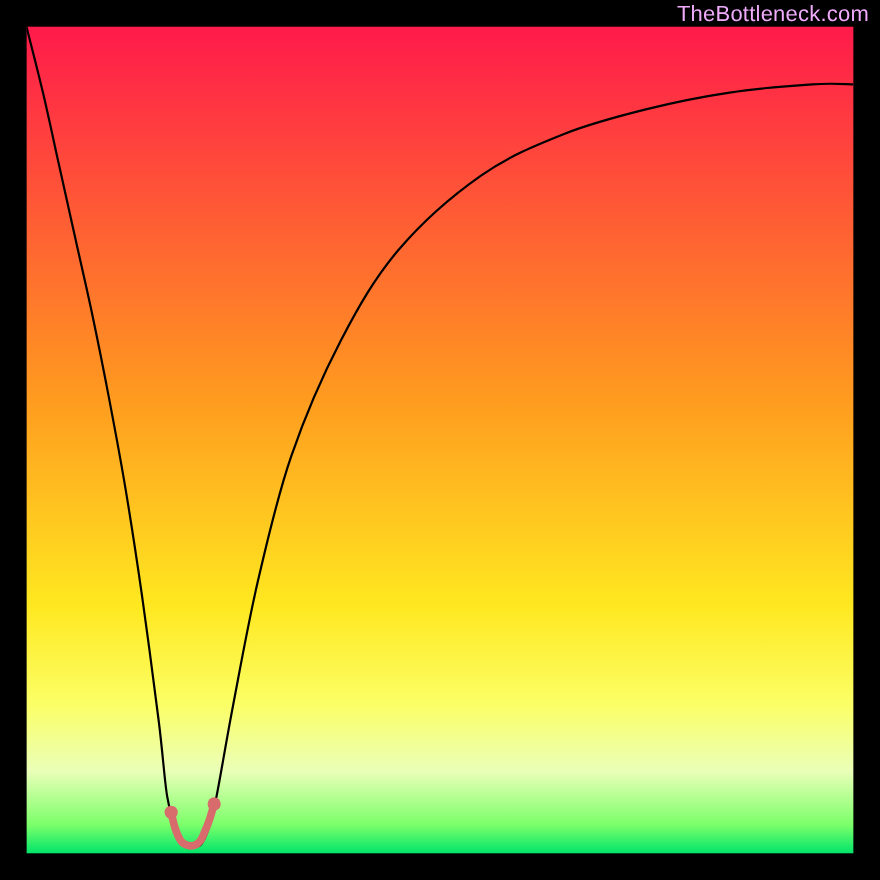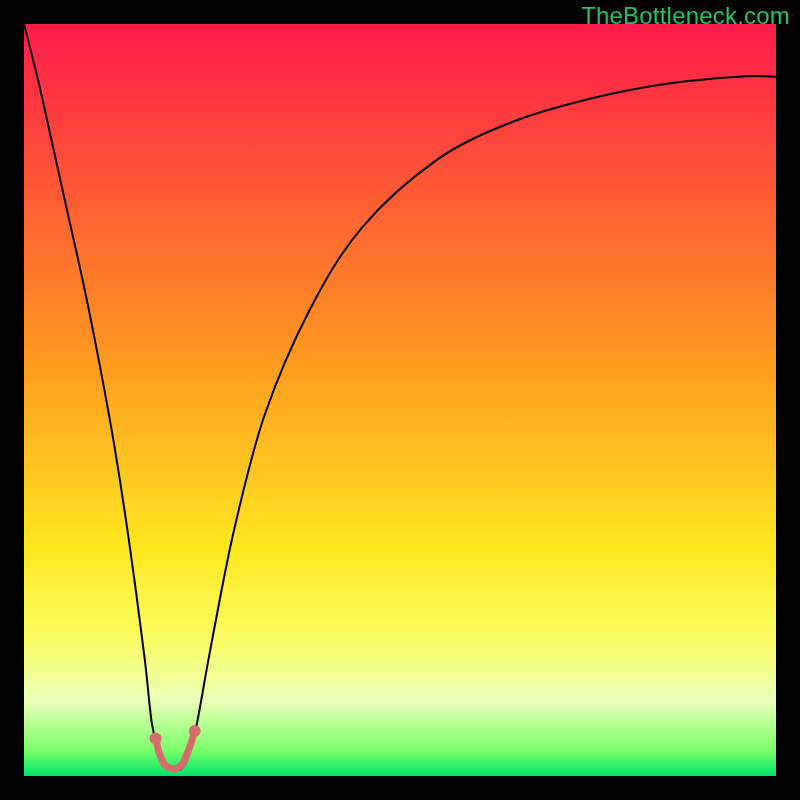--- a/index.html
+++ b/index.html
@@ -16,22 +16,22 @@
     left: 24px;
     top: 24px;
     width: 752px;
     height: 752px;
     background: #000;
   }
   .watermark {
     position: absolute;
     top: 2px;
     right: 10px;
-    color: #22c55e;
-    font-size: 24px;
+    color: #f0abfc;
+    font-size: 20px;
     letter-spacing: 0.2px;
     font-weight: 500;
     z-index: 10;
   }
   svg {
     display: block;
   }
 </style>
 </head>
 <body>

